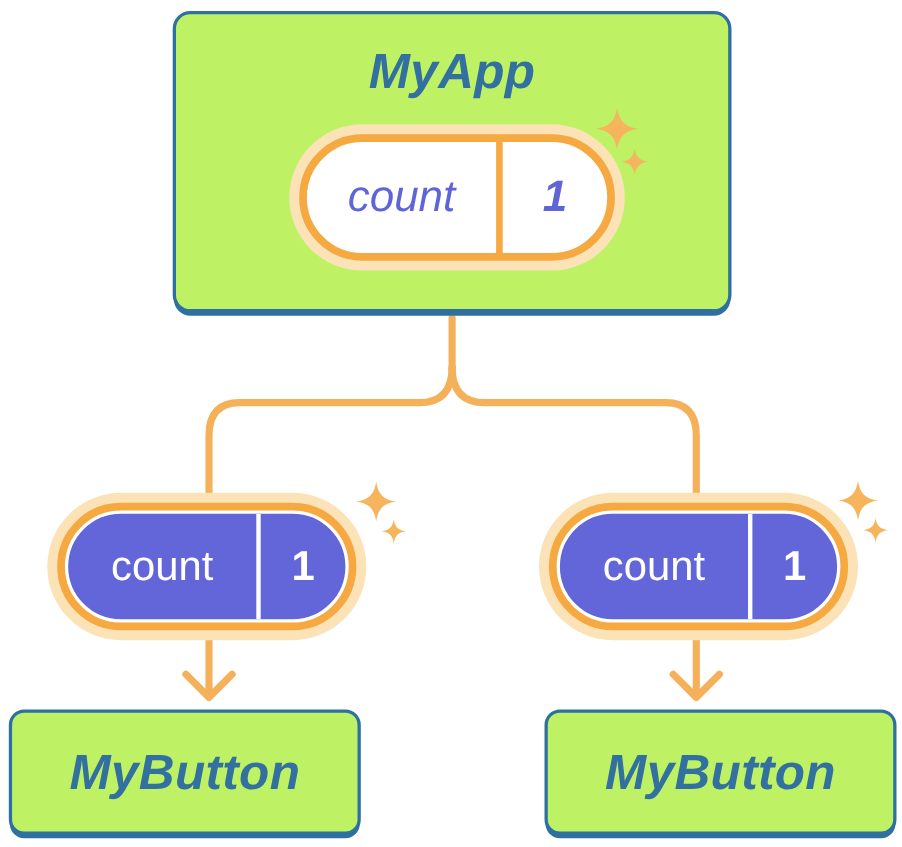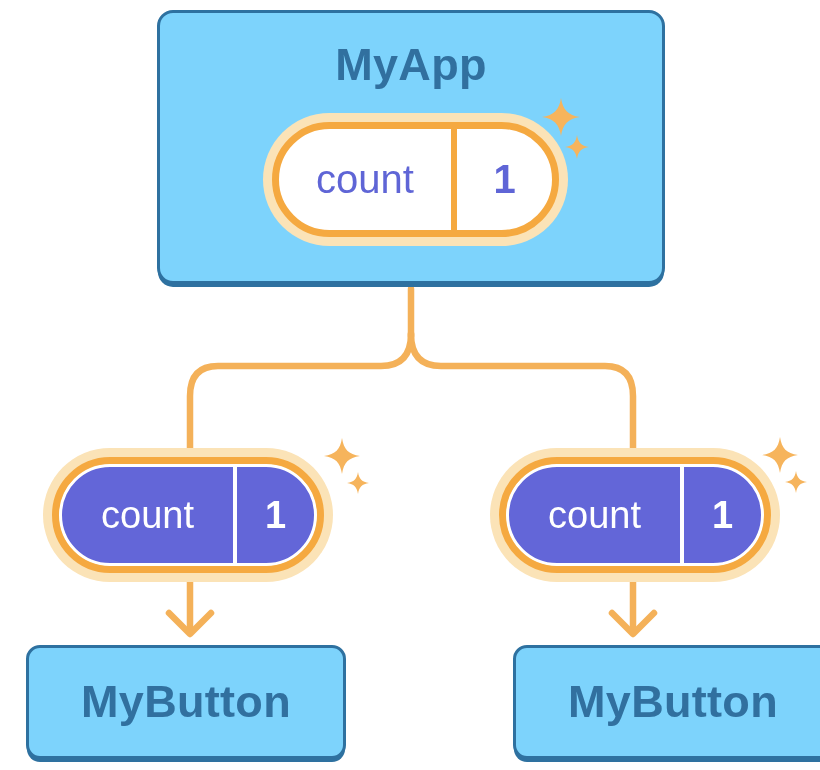--- a/index.html
+++ b/index.html
@@ -22,23 +22,24 @@
     stroke-width: 6.5;
     fill: none;
     stroke-linecap: round;
     stroke-linejoin: round;
   }
   .sparkle { fill: var(--sparkle-orange, #F6B45C); }
 
   .card {
     position: absolute;
     box-sizing: border-box;
-    background: #7dd3fc;
+    background: #bef264;
     border: 3px solid var(--card-border-blue, #2E71A0);
     box-shadow: 0 4px 0 -1px var(--card-border-blue, #2E71A0);
+    font-style: italic;
   }
   .root-card {
     left: 157px; top: 10px;
     width: 508px; height: 274px;
     border-radius: 16px;
     display: flex;
     flex-direction: column;
     align-items: center;
   }
   .card-title {
@@ -49,21 +50,20 @@
   }
   .root-title { margin-top: 26px; }
 
   .child-card {
     width: 320px; height: 114px;
     top: 645px;
     border-radius: 14px;
     display: flex;
     align-items: center;
     justify-content: center;
-    margin-left: 18px;
   }
   .child-left  { left: 8px; }
   .child-right { left: 495px; }
 
   .pill-outer {
     position: absolute;
     box-sizing: border-box;
     background: var(--pill-halo-orange, #FBE3B7);
     border-radius: 999px;
     padding: 9px;

